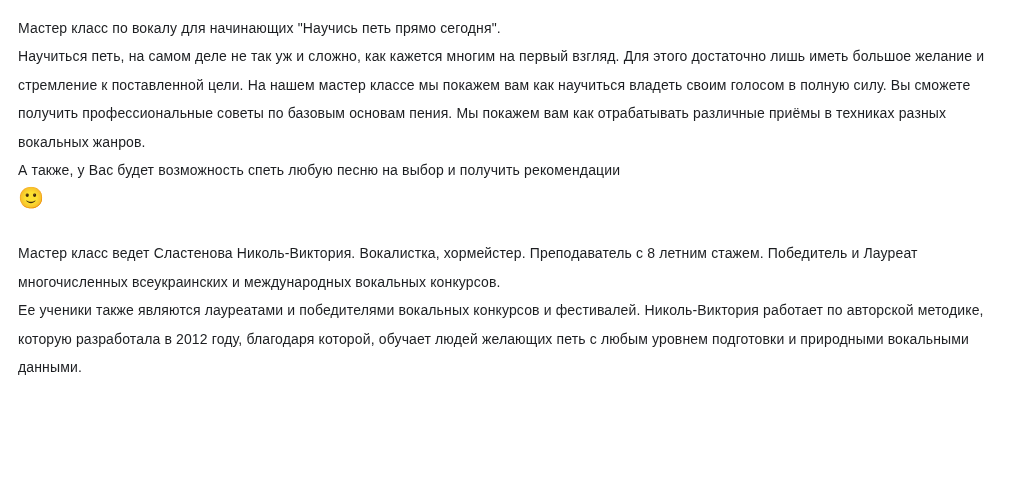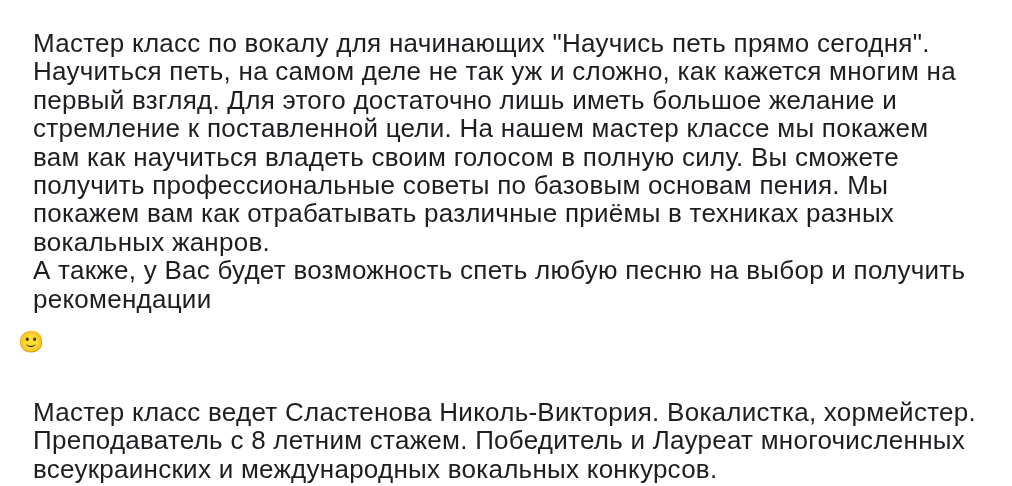--- a/index.html
+++ b/index.html
@@ -13,26 +13,26 @@
     font-family: "Liberation Sans", sans-serif;
     color: #1d2129;
     overflow: hidden;
   }
   .post {
     padding: 14px 18px 0 18px;
     box-sizing: border-box;
     width: 1012px;
   }
   .paragraph {
-    font-size: 26px;
+    font-size: 14px;
     line-height: 28.4px;
     color: #1c1e21;
     white-space: pre-wrap;
     word-wrap: break-word;
-    margin: 15px;
+    margin: 0;
     letter-spacing: 0.01em;
   }
   .emoji-line {
     font-size: 21px;
     line-height: 28px;
     margin: 0;
   }
   .spacer {
     height: 27px;
   }

